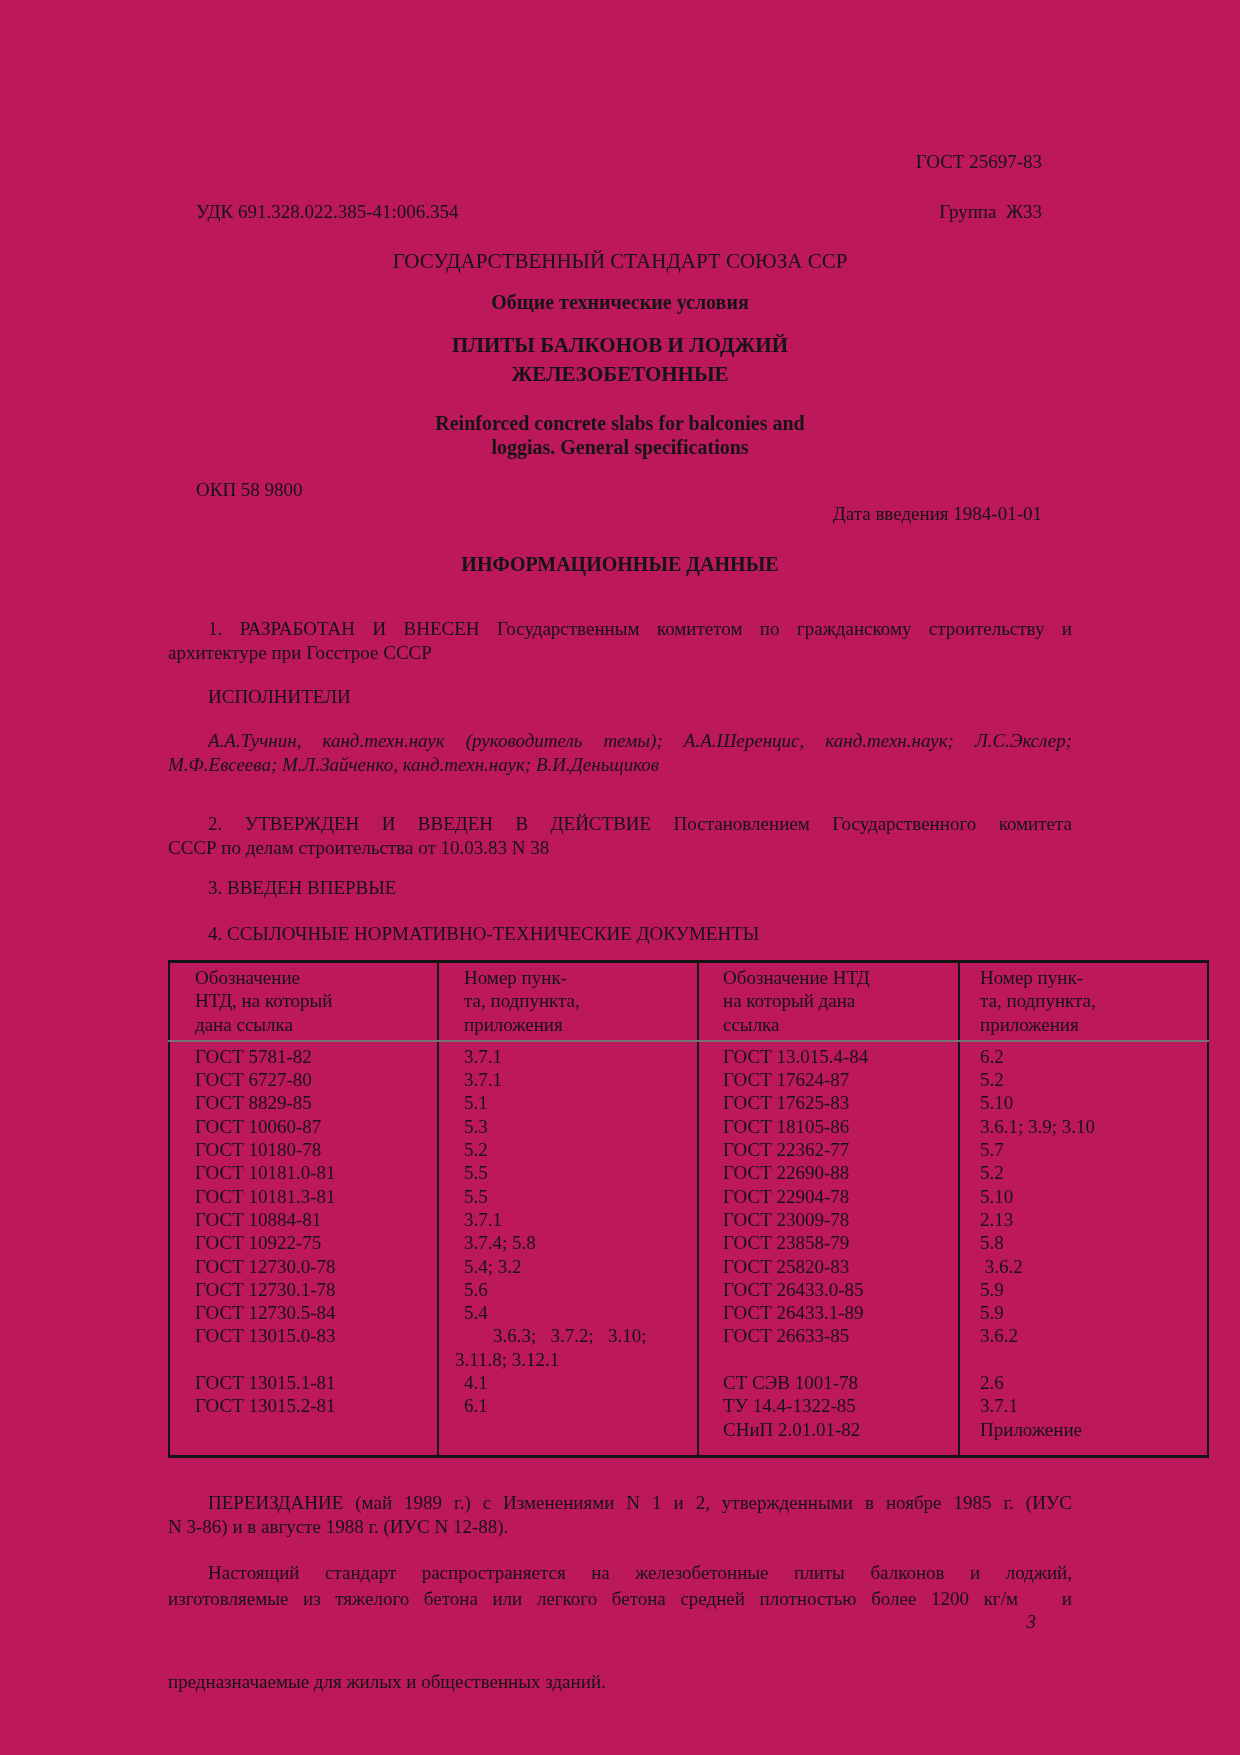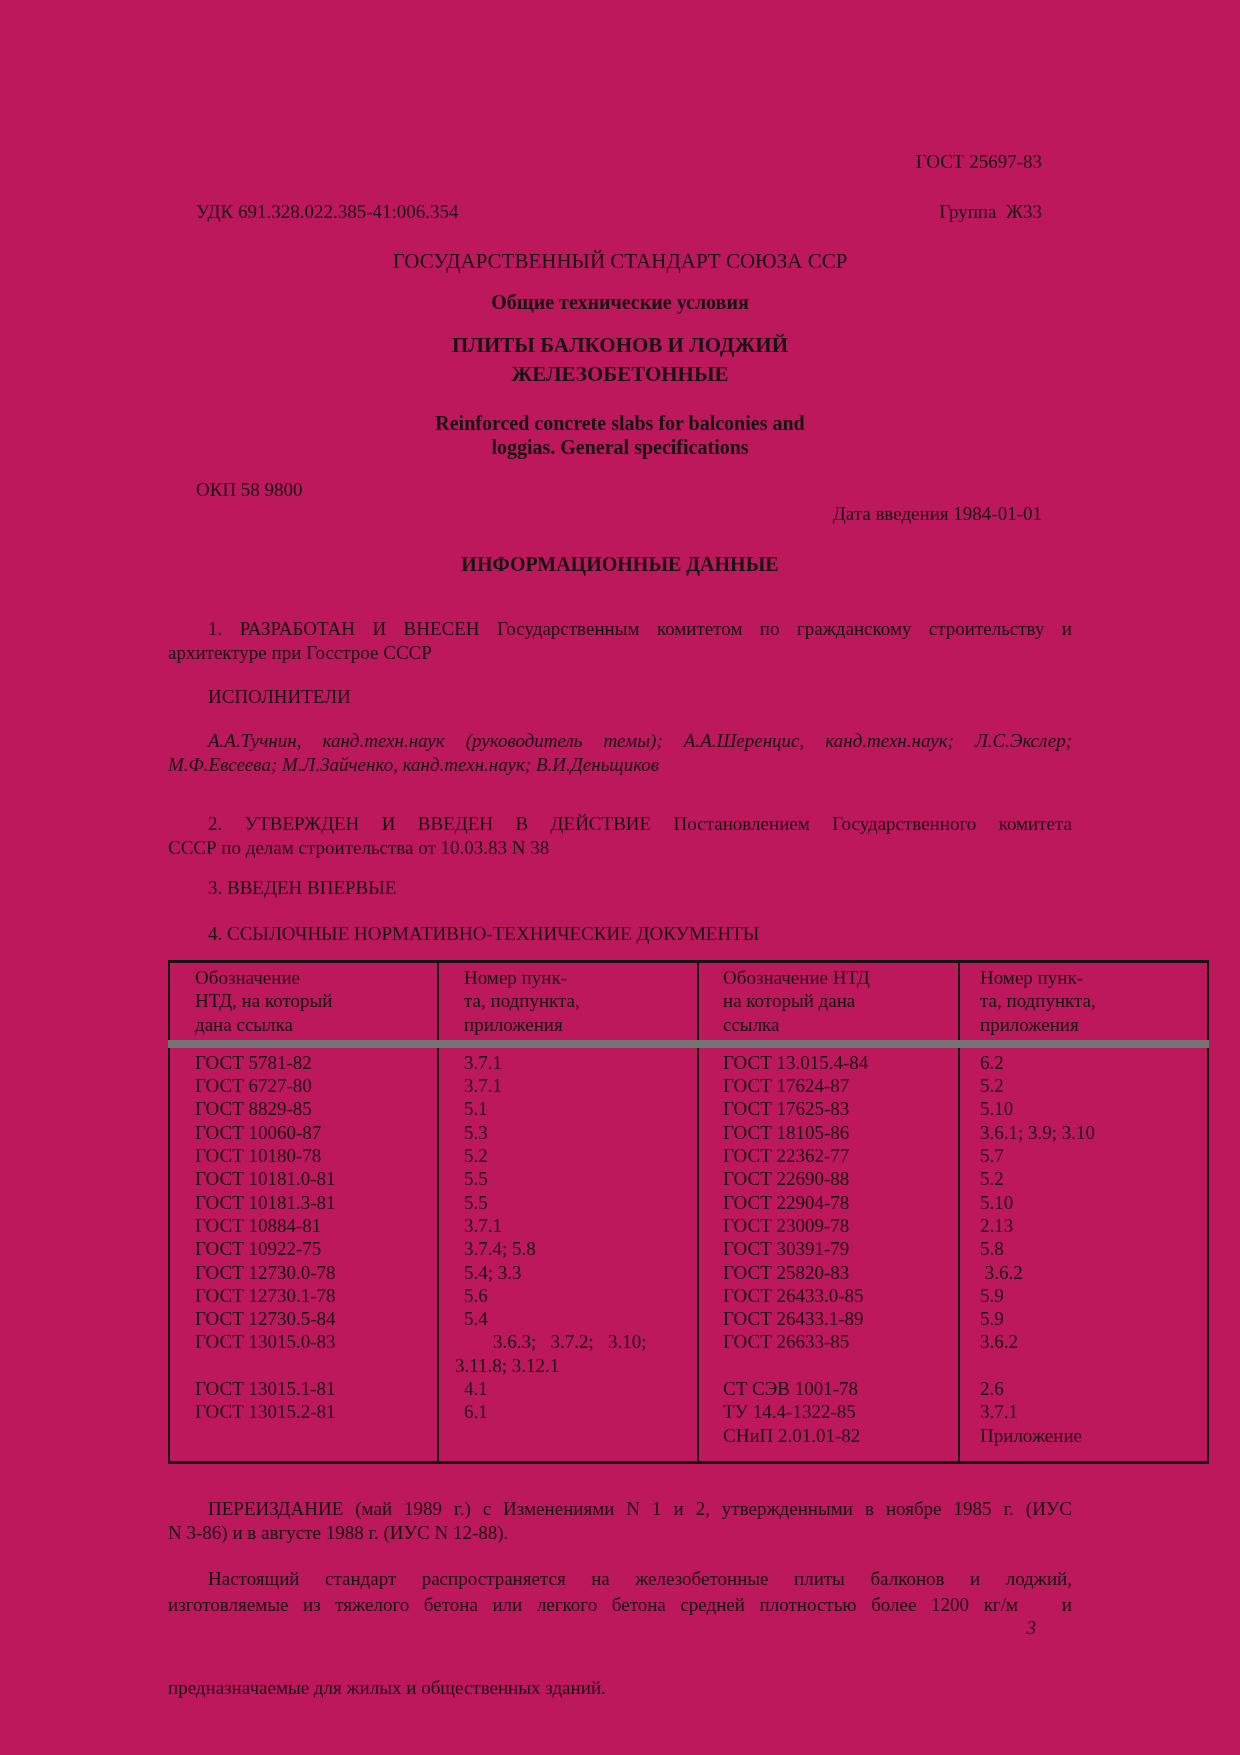--- a/index.html
+++ b/index.html
@@ -57,21 +57,21 @@
     border-left: 2px solid #141414;
     border-right: 2px solid #141414;
     vertical-align: top;
     text-align: left;
     font-weight: normal;
     line-height: 23.3px;
     padding: 0;
     white-space: pre-line;
     overflow: hidden;
   }
-  .ref-table thead th { border-bottom: 8px solid #737373; padding-top: 3px; padding-bottom: 4px; }
+  .ref-table thead th { border-bottom: 2px solid #737373; padding-top: 3px; padding-bottom: 4px; }
   .ref-table tbody tr:first-child td { padding-top: 3px; }
   .ref-table tbody tr:last-child td { padding-bottom: 14px; }
   .ref-table .c0 { width: 242px; padding-left: 25px; }
   .ref-table .c1 { width: 233px; padding-left: 25px; }
   .ref-table .c2 { width: 235px; padding-left: 24px; }
   .ref-table .c3 { width: 227px; padding-left: 20px; }
   .ref-table td.cell-multiline { padding-left: 16px; text-indent: 38px; }
 
   .reissue { margin-top: 33px; }
   .scope { margin-top: 21px; }
@@ -194,26 +194,26 @@
         </tr>
         <tr>
           <td class="c0">ГОСТ 10884-81</td>
           <td class="c1">3.7.1</td>
           <td class="c2">ГОСТ 23009-78</td>
           <td class="c3">2.13</td>
         </tr>
         <tr>
           <td class="c0">ГОСТ 10922-75</td>
           <td class="c1">3.7.4; 5.8</td>
-          <td class="c2">ГОСТ 30391-79</td>
+          <td class="c2">ГОСТ 23858-79</td>
           <td class="c3">5.8</td>
         </tr>
         <tr>
           <td class="c0">ГОСТ 12730.0-78</td>
-          <td class="c1">5.4; 3.3</td>
+          <td class="c1">5.4; 3.2</td>
           <td class="c2">ГОСТ 25820-83</td>
           <td class="c3">&nbsp;3.6.2</td>
         </tr>
         <tr>
           <td class="c0">ГОСТ 12730.1-78</td>
           <td class="c1">5.6</td>
           <td class="c2">ГОСТ 26433.0-85</td>
           <td class="c3">5.9</td>
         </tr>
         <tr>

